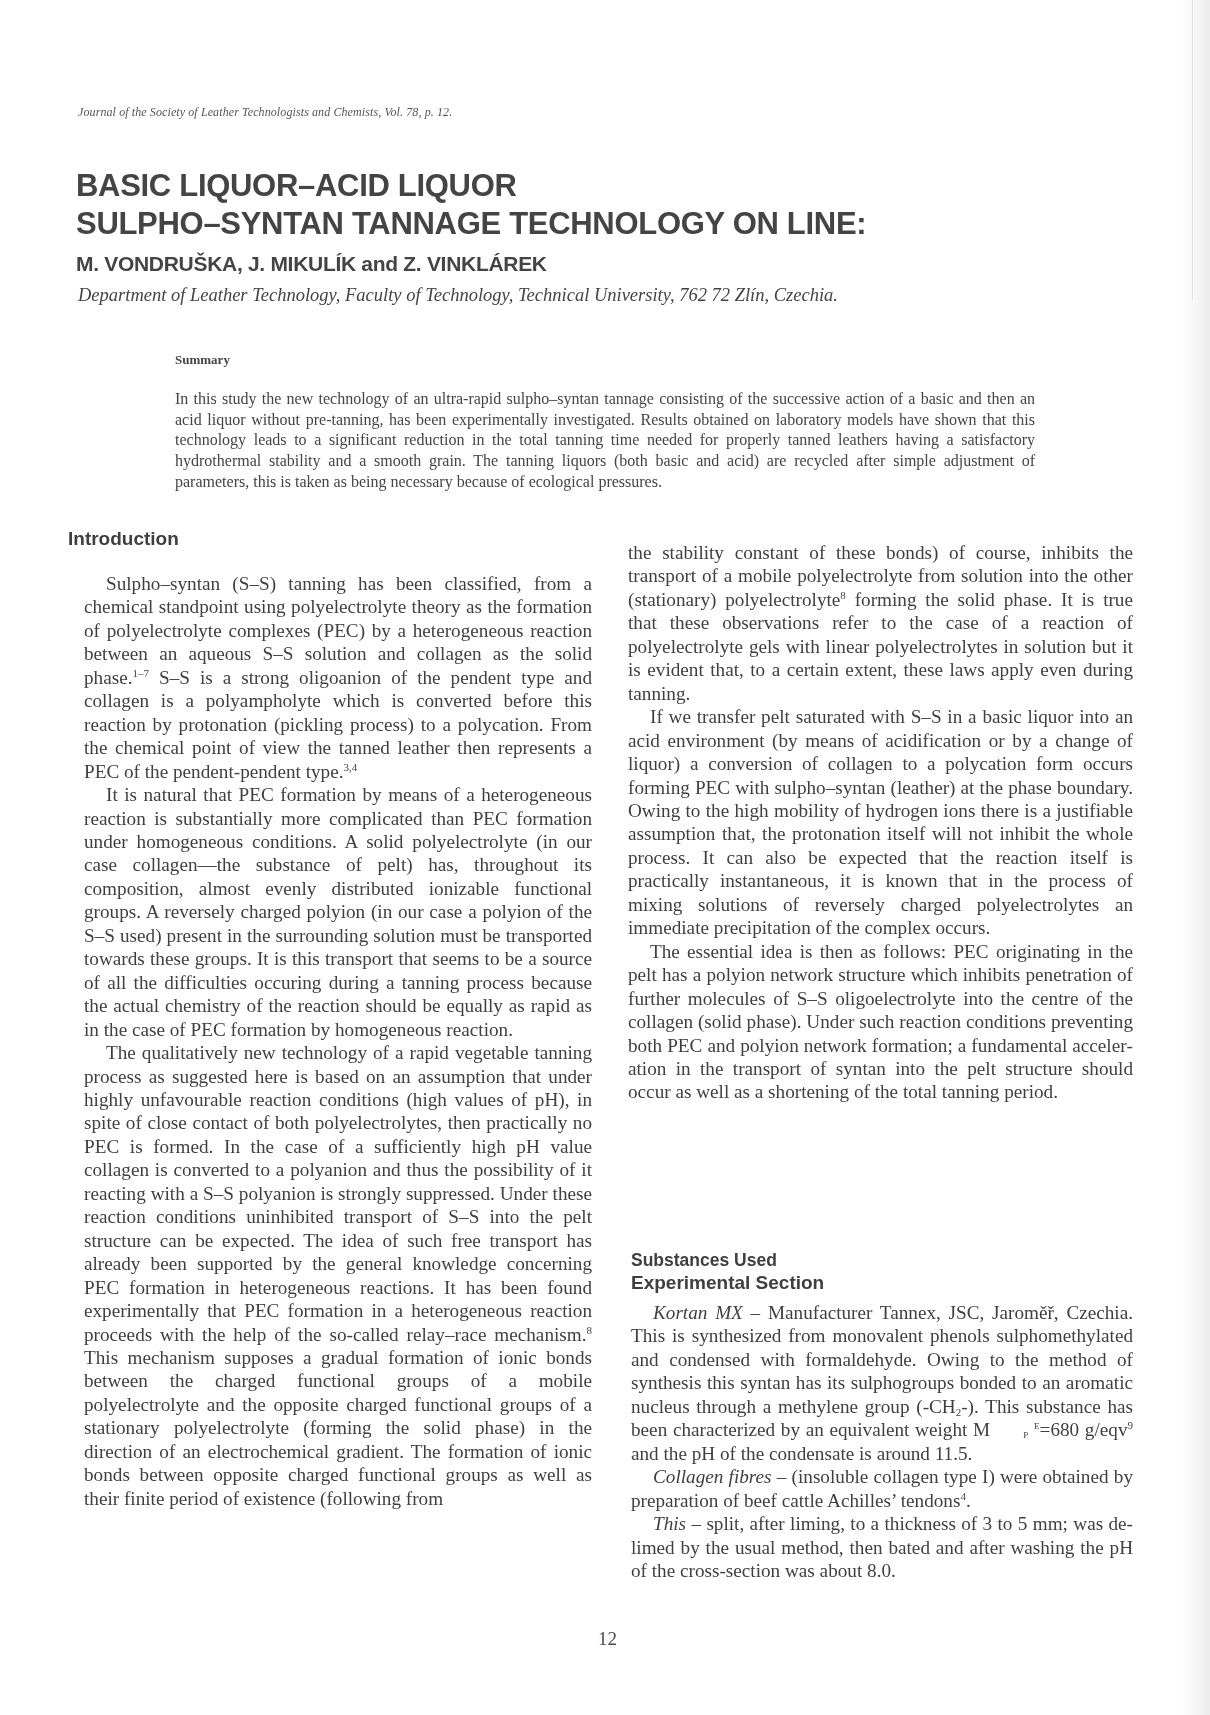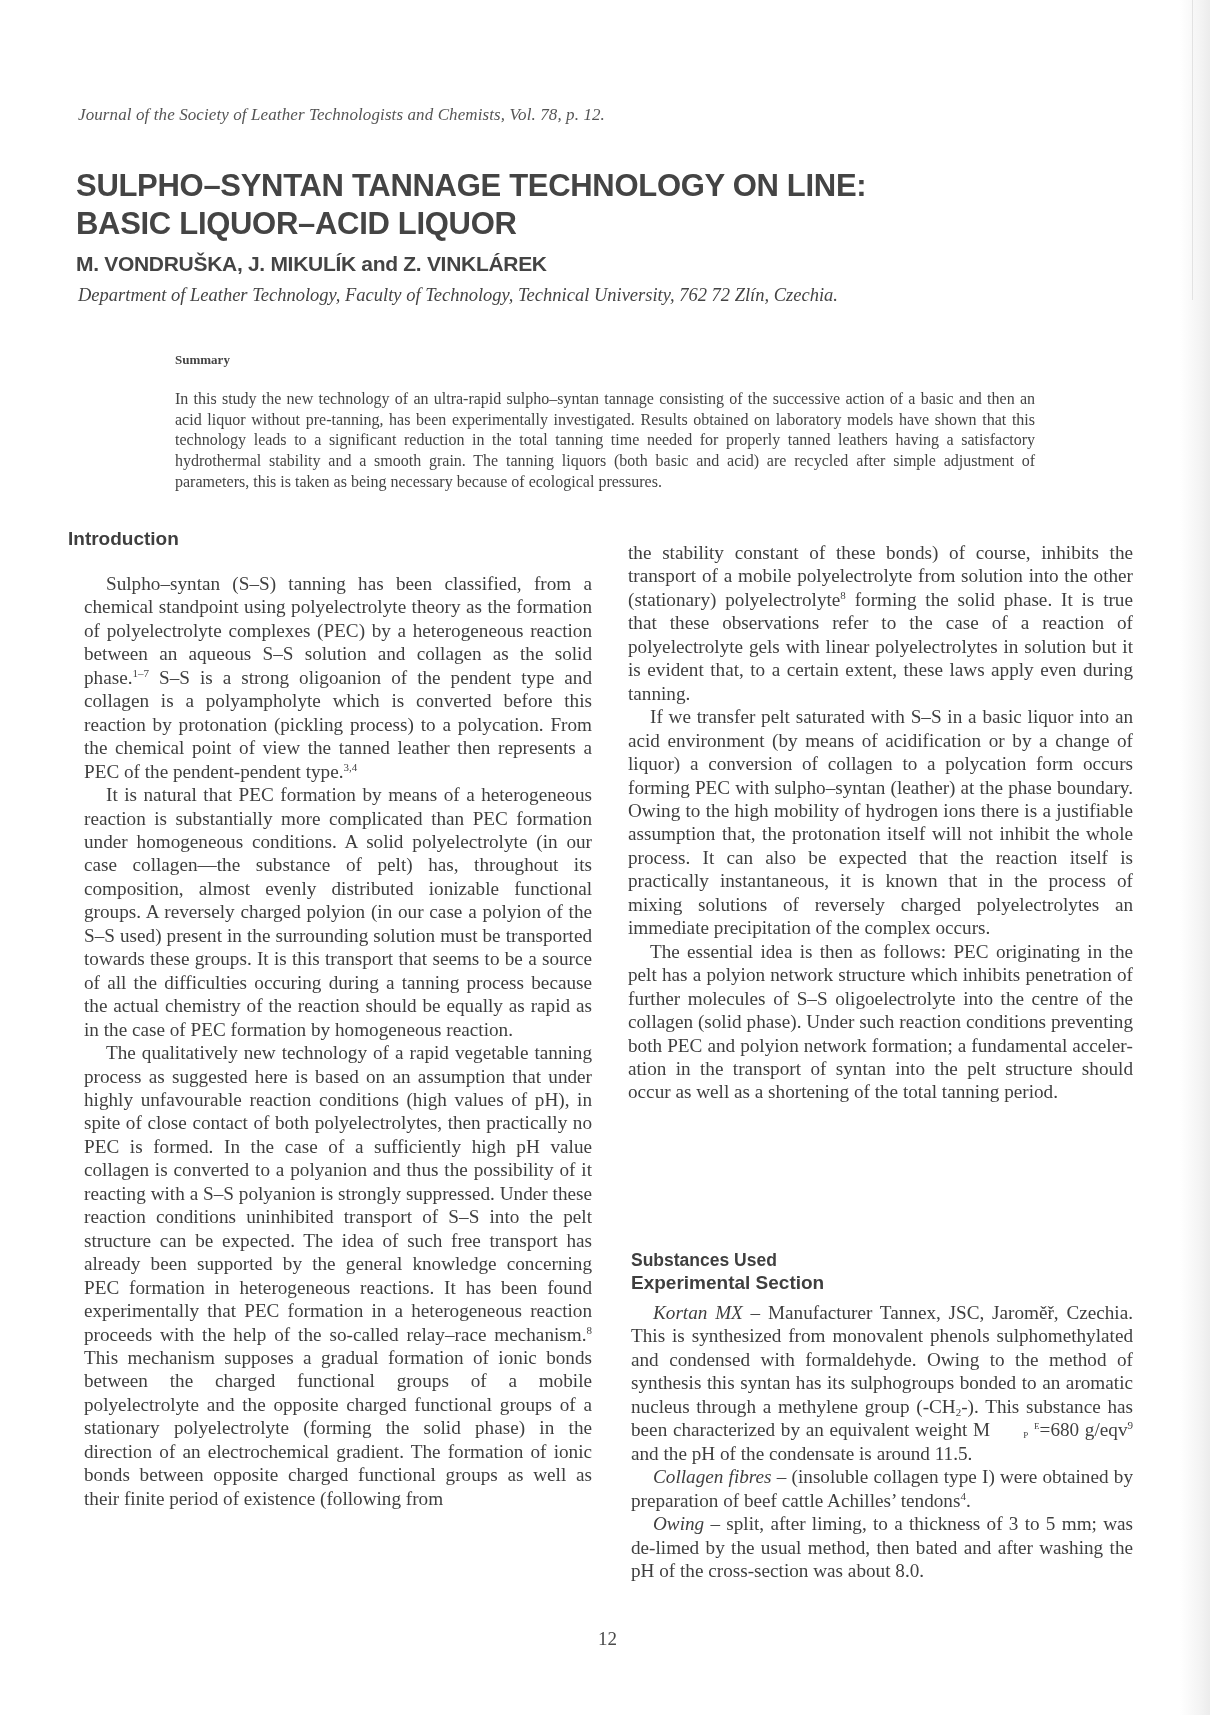--- a/index.html
+++ b/index.html
@@ -11,21 +11,21 @@
   .edge-shade {
     position: absolute; top: 0; right: 0; width: 30px; height: 1715px;
     background: linear-gradient(to right, #ffffff, #f3f3f3 70%, #ececec);
   }
   .edge-line {
     position: absolute; top: 0; right: 17px; width: 1px; height: 300px;
     background: #e2e2e2;
   }
   .running-head {
     position: absolute; left: 78px; top: 105px;
-    font-style: italic; font-size: 17px; color: #555; letter-spacing: 0.1px;
+    font-style: italic; font-size: 12px; color: #555; letter-spacing: 0.1px;
   }
   .title {
     position: absolute; left: 76px; top: 167px; width: 1060px;
     font-family: "Liberation Sans", "DejaVu Sans", sans-serif;
     font-weight: bold; font-size: 31px; line-height: 38px; color: #444;
     letter-spacing: -0.3px;
   }
   .title span { display: block; }
   .authors {
     position: absolute; left: 76px; top: 252px;
@@ -75,22 +75,22 @@
 </style>
 </head>
 <body>
 
 <div class="edge-shade"></div>
 <div class="edge-line"></div>
 
 <div class="running-head">Journal of the Society of Leather Technologists and Chemists, Vol. 78, p. 12.</div>
 
 <h1 class="title" style="margin:0;">
+  <span>BASIC LIQUOR–ACID LIQUOR</span>
   <span>SULPHO–SYNTAN TANNAGE TECHNOLOGY ON LINE:</span>
-  <span>BASIC LIQUOR–ACID LIQUOR</span>
 </h1>
 
 <div class="authors">M. VONDRUŠKA, J. MIKULÍK and Z. VINKLÁREK</div>
 <div class="affiliation">Department of Leather Technology, Faculty of Technology, Technical University, 762 72 Zlín, Czechia.</div>
 
 <div class="summary">
   <span class="summary-heading">Summary</span>
   <span>In this study the new technology of an ultra-rapid sulpho–syntan tannage consisting of the successive action of a basic and then an acid liquor without pre-tanning, has been experimentally investigated. Results obtained on laboratory models have shown that this technology leads to a significant reduction in the total tanning time needed for properly tanned leathers having a satisfactory hydrothermal stability and a smooth grain. The tanning liquors (both basic and acid) are recycled after simple adjustment of parameters, this is taken as being necessary because of ecological pressures.</span>
 </div>
 
@@ -107,16 +107,16 @@
   <p>If we transfer pelt saturated with S–S in a basic liquor into an acid environment (by means of acidifi­cation or by a change of liquor) a conversion of collagen to a polycation form occurs forming PEC with sulpho–syntan (leather) at the phase boundary. Owing to the high mobility of hydrogen ions there is a justifiable assumption that, the protonation itself will not inhibit the whole process. It can also be expected that the reaction itself is practically instantaneous, it is known that in the process of mixing solutions of reversely charged polyelectrolytes an immediate precipitation of the complex occurs.</p>
   <p>The essential idea is then as follows: PEC originating in the pelt has a polyion network structure which inhibits penetration of further molecules of S–S oligo­electrolyte into the centre of the collagen (solid phase). Under such reaction conditions preventing both PEC and polyion network formation; a fundamental acceler­ation in the transport of syntan into the pelt structure should occur as well as a shortening of the total tanning period.</p>
 </div>
 
 <div class="sec-heading h-exp">Experimental Section</div>
 <div class="sub-heading">Substances Used</div>
 
 <div class="col col-exp">
   <p><em>Kortan MX</em><span> – Manufacturer Tannex, JSC, Jaroměř, Czechia. This is synthesized from monovalent phenols sulphomethylated and condensed with formaldehyde. Owing to the method of synthesis this syntan has its sulphogroups bonded to an aromatic nucleus through a methylene group (-CH</span><sub>2</sub><span>-). This substance has been characterized by an equivalent weight M</span><span class="mpe"><span class="scripts"><span>E</span><br><span>P</span></span></span><span>=680 g/eqv</span><sup>9</sup><span> and the pH of the condensate is around 11.5.</span></p>
   <p><em>Collagen fibres</em><span> – (insoluble collagen type I) were obtained by preparation of beef cattle Achilles’ tendons</span><sup>4</sup><span>.</span></p>
-  <p><em>Owing</em><span> – split, after liming, to a thickness of 3 to 5 mm; was de-limed by the usual method, then bated and after washing the pH of the cross-section was about 8.0.</span></p>
+  <p><em>This</em><span> – split, after liming, to a thickness of 3 to 5 mm; was de-limed by the usual method, then bated and after washing the pH of the cross-section was about 8.0.</span></p>
 </div>
 
 <div class="page-number">12</div>
 
 </body></html>

